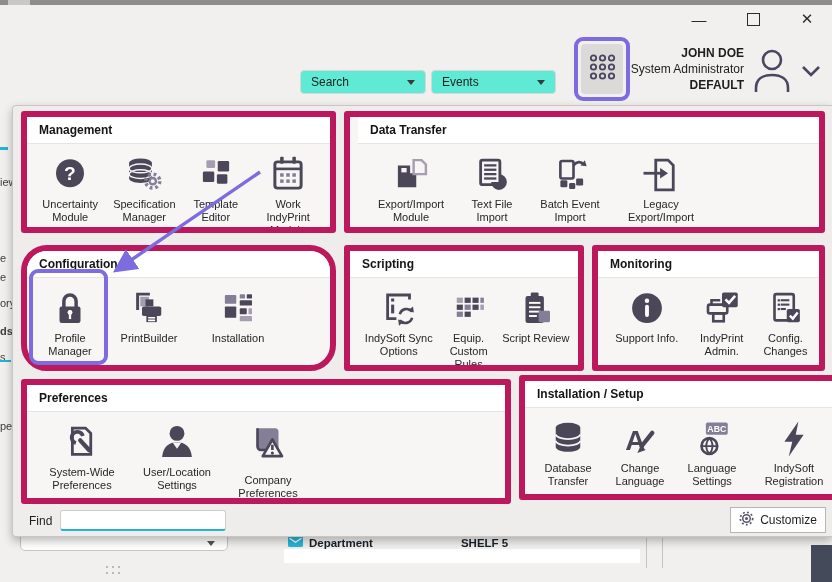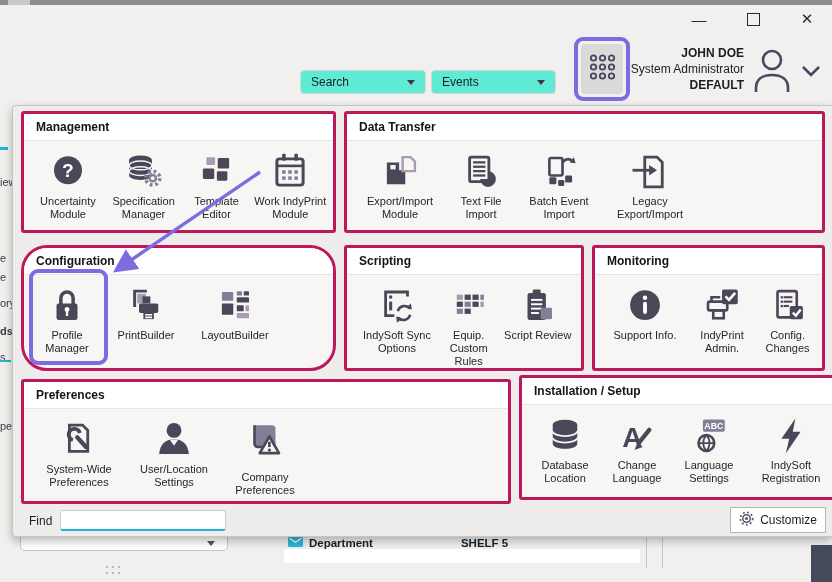--- a/index.html
+++ b/index.html
@@ -44,21 +44,21 @@
   #bg-white-row{position:absolute;left:284px;top:549px;width:356px;height:14px;background:#fff;z-index:1;}
   .bg-vline{position:absolute;top:538px;width:1px;height:30px;background:#c6c4c2;z-index:1;}
   #bg-dark-block{position:absolute;left:811px;top:545px;width:21px;height:37px;background:#454a5a;z-index:1;}
   #drag-dots{position:absolute;left:106px;top:566px;width:16px;height:9px;z-index:1;
     display:grid;grid-template-columns:repeat(3,1fr);grid-template-rows:repeat(2,1fr);gap:2px;}
   #drag-dots i{width:2px;height:2px;background:#a9a7a5;border-radius:50%;}
   
   #panel{position:absolute;left:12px;top:105px;width:820px;height:432px;background:#efedec;
     border:1px solid #c8c5c3;border-right:none;border-radius:4px 0 0 4px;box-shadow:0 4px 10px rgba(0,0,0,.28);
     z-index:10;box-sizing:border-box;}
-  .section{position:absolute;background:#f7f6f5;border:3px solid #be185d;border-radius:3px;box-sizing:border-box;overflow:hidden;}
+  .section{position:absolute;background:#f7f6f5;border:6px solid #be185d;border-radius:3px;box-sizing:border-box;overflow:hidden;}
   .sec-header{height:26px;background:#fff;border-bottom:1px solid #e7e5e3;display:flex;align-items:center;
     padding-left:12px;font-size:12px;font-weight:700;color:#141414;}
   .sec-body{display:flex;align-items:flex-start;padding:7px 4px 0 8px;gap:2px;}
   .ritem{display:flex;flex-direction:column;align-items:center;cursor:pointer;padding:1px 2px;border-radius:3px;}
   .ritem .ic{height:46px;display:flex;align-items:center;justify-content:center;}
   .ritem .lbl{font-size:11px;line-height:13px;text-align:center;color:#262626;}
   
   #find-bar{position:absolute;left:16px;top:404px;display:flex;align-items:center;z-index:11;}
   #find-label{font-size:12px;color:#1d1d1d;margin-right:8px;}
   #find-input{width:152px;height:18px;border:1px solid #cfcdcb;border-bottom:2px solid #25b2d6;border-radius:3px;
@@ -213,21 +213,21 @@
                     <rect x="15" y="29" width="4" height="4"></rect>
                     <rect x="22" y="29" width="4" height="4"></rect>
                     <rect x="29" y="29" width="4" height="4"></rect>
                   </g>
                 </svg>
               </span>
               <span class="lbl">Work IndyPrint Module</span>
             </div>
           </div>
         </div>
-        <div class="section" style="left: 331px; top: 5px; width: 481px; height: 122px;">
+        <div class="section" style="left: 331px; top: 5px; width: 481px; height: 122px; padding-left: 8px;">
           <div class="sec-header">Data Transfer</div>
           <div class="sec-body">
             <div class="ritem" style="width: 86px;">
               <span class="ic">
                 <svg width="42" height="42" viewBox="0 0 48 48">
                   <path d="M9 13 h14 v9 h7 v16 H9 z" fill="#4c4659"></path>
                   <rect x="13" y="16" width="6" height="5" fill="#f6f5f4"></rect>
                   <path d="M27 7 h9 l5 5 v11 h-14 z" fill="none" stroke="#a59eb2" stroke-width="2.8"></path>
                 </svg>
               </span>
@@ -309,21 +309,21 @@
                   <rect x="9" y="8" width="13" height="10" rx="1" fill="#857e97"></rect>
                   <rect x="26" y="7" width="6" height="5" rx="1" fill="#857e97"></rect>
                   <rect x="34" y="7" width="6" height="5" rx="1" fill="#4c4659"></rect>
                   <rect x="26" y="14" width="14" height="6" rx="1" fill="#4c4659"></rect>
                   <rect x="9" y="21" width="13" height="13" rx="1" fill="#4c4659"></rect>
                   <rect x="26" y="23" width="8" height="7" rx="1" fill="#4c4659"></rect>
                   <rect x="36" y="23" width="4" height="7" rx="1" fill="#a59eb2"></rect>
                   <rect x="26" y="32" width="14" height="6" rx="1" fill="#a59eb2"></rect>
                 </svg>
               </span>
-              <span class="lbl">LayoutBuilder</span>
+              <span class="lbl">Installation</span>
             </div>
           </div>
         </div>
         <div class="section" style="left: 331px; top: 139px; width: 240px; height: 126px;">
           <div class="sec-header">Scripting</div>
           <div class="sec-body">
             <div class="ritem" style="width: 90px;">
               <span class="ic">
                 <svg width="42" height="42" viewBox="0 0 48 48">
                   <path d="M36 13 V8 H11 v27 h10" fill="none" stroke="#4c4659" stroke-width="3.2"></path>
@@ -460,21 +460,21 @@
           <div class="sec-header">Installation / Setup</div>
           <div class="sec-body">
             <div class="ritem" style="width: 66px;">
               <span class="ic">
                 <svg width="42" height="42" viewBox="0 0 48 48">
                   <ellipse cx="24" cy="11" rx="14" ry="5.5" fill="#4c4659"></ellipse>
                   <path d="M10 11 v22 c0 3 6.3 5.5 14 5.5 s14 -2.5 14 -5.5 V11" fill="#4c4659"></path>
                   <path d="M10 18.5 c0 3 6.3 5.5 14 5.5 s14 -2.5 14 -5.5 M10 26 c0 3 6.3 5.5 14 5.5 s14 -2.5 14 -5.5" fill="none" stroke="#f6f5f4" stroke-width="2"></path>
                 </svg>
               </span>
-              <span class="lbl">Database Location</span>
+              <span class="lbl">Database Transfer</span>
             </div>
             <div class="ritem" style="width: 66px;">
               <span class="ic">
                 <svg width="42" height="42" viewBox="0 0 48 48">
                   <text x="7" y="37" font-size="32" font-weight="bold" fill="#4c4659" font-family="Liberation Sans,sans-serif">A</text>
                   <line x1="26" y1="32" x2="38" y2="17" stroke="#4c4659" stroke-width="5" stroke-linecap="round"></line>
                   <path d="M21 40 l3.5 -8 6 4.5 z" fill="#4c4659"></path>
                 </svg>
               </span>
               <span class="lbl">Change Language</span>

